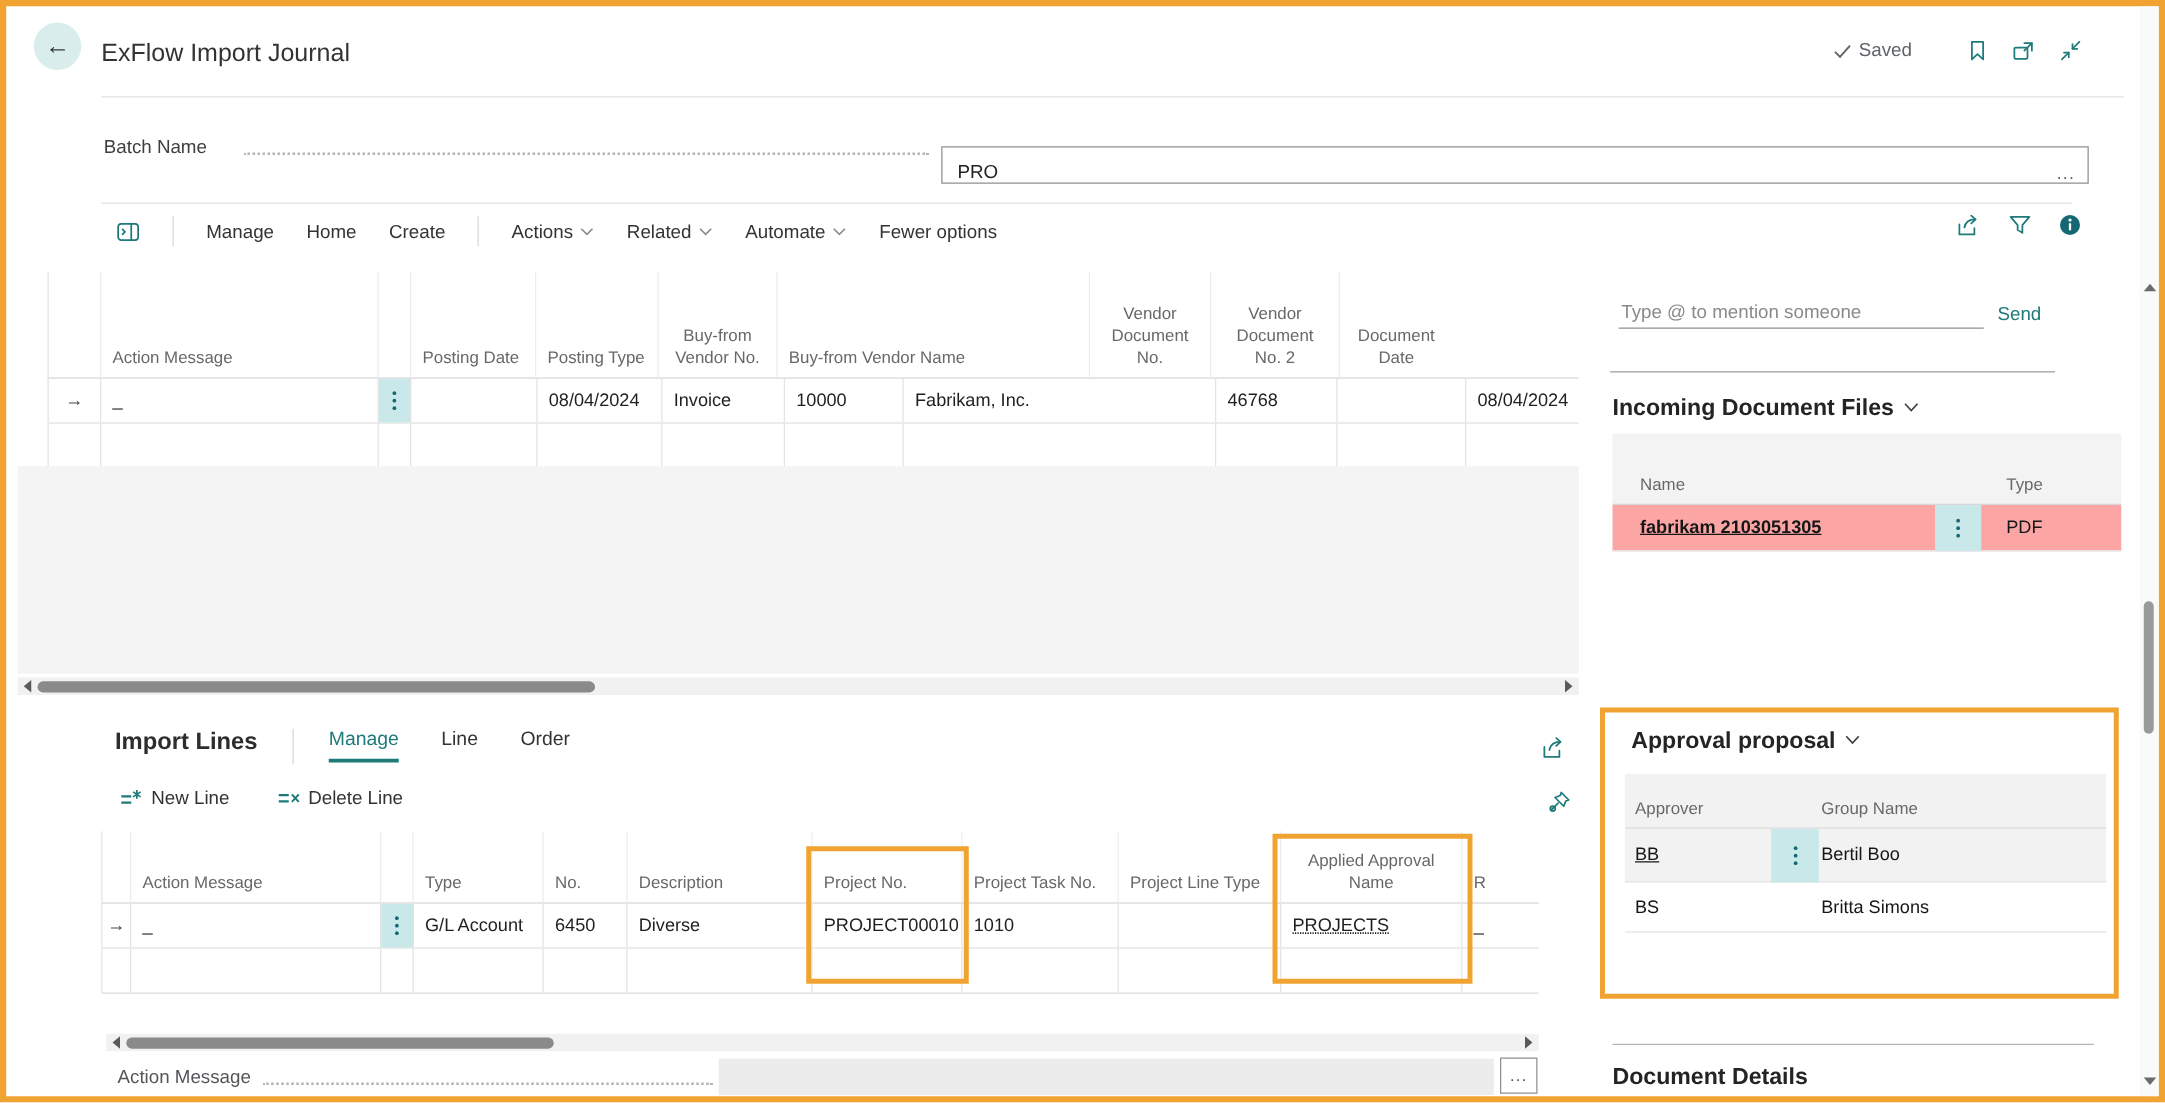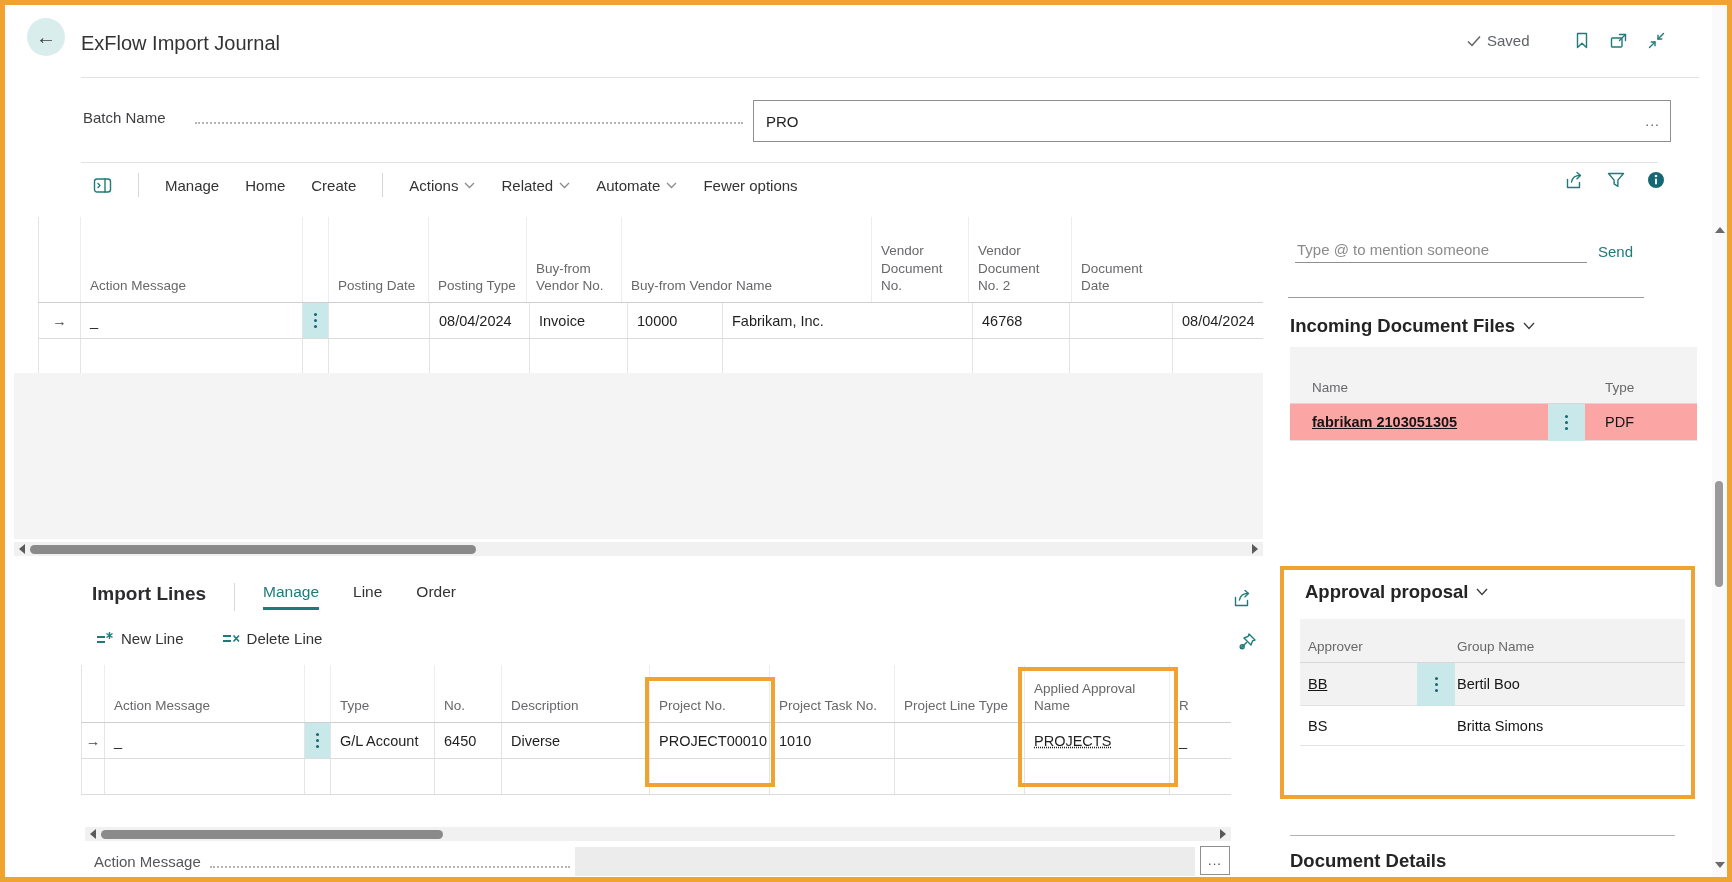--- a/index.html
+++ b/index.html
@@ -23,35 +23,35 @@
   
   .back-circle{left:22px;top:13px;width:38px;height:38px;border-radius:50%;background:#D9EDED;display:flex;align-items:center;justify-content:center;font-size:20px;color:#3b3b3b;cursor:pointer;}
   .page-title{left:76px;top:27px;font-size:20px;color:#333;}
   .saved{left:1462px;top:27px;display:flex;align-items:center;gap:6px;color:#5f6368;font-size:15px;}
   .hicon{top:24px;width:22px;height:22px;display:flex;align-items:center;justify-content:center;cursor:pointer;}
   .hr{height:1px;background:#e1e1e1;}
 
   
   .field-label{font-size:15px;color:#3f3f42;}
   .dots{border-bottom:2px dotted #b4b4b4;height:1px;}
-  .batch-input{left:748px;top:95px;width:918px;height:42px;border:1px solid #8f8f8f;background:#fff;display:flex;align-items:center;}
+  .batch-input{left:748px;top:112px;width:918px;height:30px;border:1px solid #8f8f8f;background:#fff;display:flex;align-items:flex-end;}
   .batch-input input{flex:1;border:none;outline:none;font:inherit;font-size:15px;color:#222;padding:0 12px;background:transparent;}
   .assist{color:#5f5f5f;font-size:14px;letter-spacing:1px;padding:0 10px;cursor:pointer;}
 
   
   .ribbon{left:88px;top:162px;height:36px;display:flex;align-items:center;gap:26px;font-size:15px;color:#333;}
   .rb-item{cursor:pointer;display:flex;align-items:center;gap:6px;white-space:nowrap;}
   .rb-sep{width:1px;height:24px;background:#d6d6d6;}
   .rb-right{top:166px;display:flex;gap:22px;align-items:center;}
 
   
   .grid{background:#fff;}
   .grid-hrow{display:flex;border-bottom:1px solid #cfcfcf;}
   .grid-row{display:flex;border-bottom:1px solid var(--b-row);background:#fff;}
-  .hcell{display:flex;align-items:flex-end;padding:4px 9px 7px;font-size:13.5px;color:var(--hdr);line-height:1.3;border-right:1px solid #ededed;overflow:hidden;}
+  .hcell{display:flex;align-items:flex-end;padding:4px 9px 7px;font-size:13.5px;color:var(--hdr);line-height:1.3;border-right:1px solid #ededed;overflow:hidden;text-align:center;}
   .cell{display:flex;align-items:center;padding:0 9px;font-size:14.5px;color:var(--txt);border-right:1px solid var(--b-col);overflow:hidden;white-space:nowrap;height:35px;}
   .cell.sel,.hcell.sel{justify-content:center;padding:0;color:#4a4a4a;border-left:1px solid var(--b-col);}
   .vdots-cell{justify-content:center;padding:0;}
   .vdots-cell.on{background:var(--sel);}
   .vdots{width:3px;height:3px;border-radius:50%;background:var(--accent-dark);box-shadow:0 -6px 0 var(--accent-dark),0 6px 0 var(--accent-dark);}
   .link{text-decoration:underline;cursor:pointer;}
   .dotlink{text-decoration:underline dotted;cursor:pointer;}
 
   
   .t-sel{width:43px;} .t-am{width:222px;} .t-dd{width:26px;} .t-block{width:101px;}

